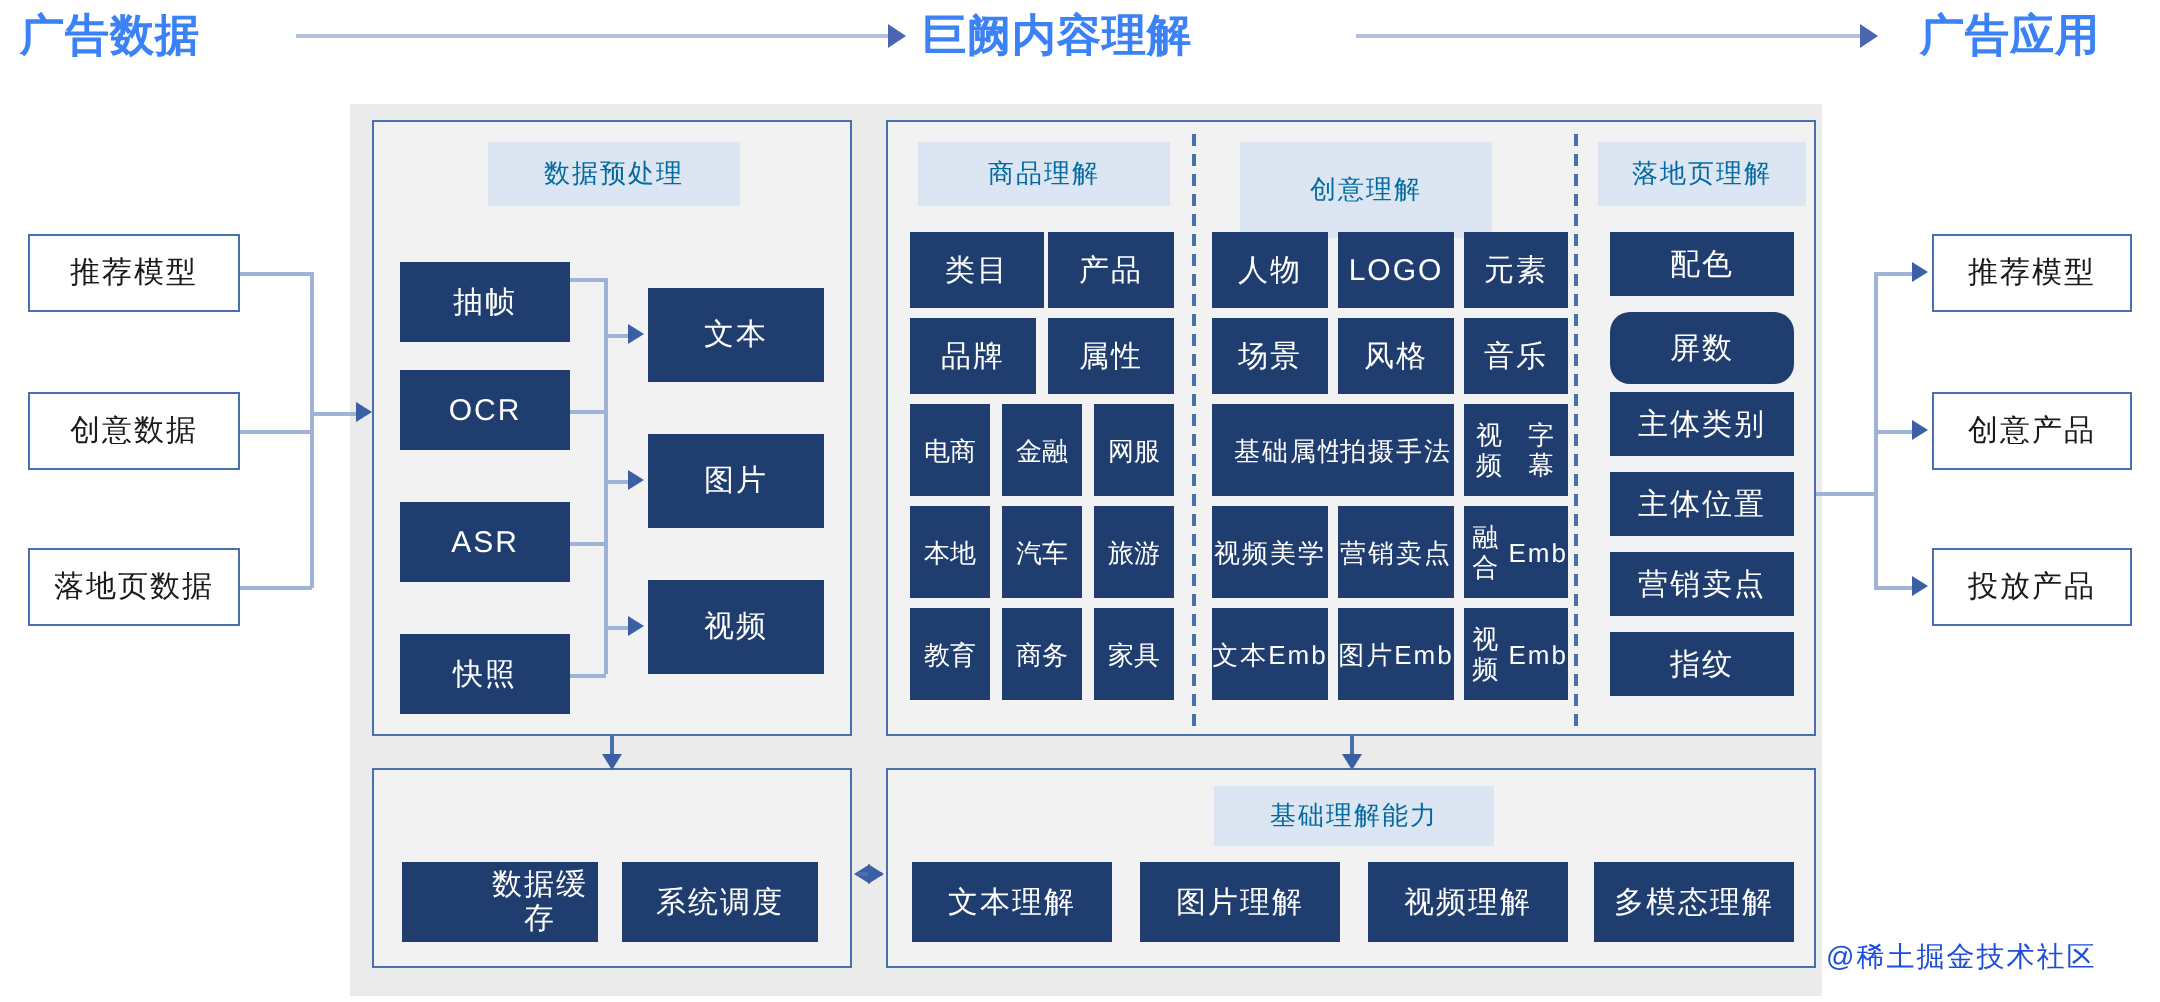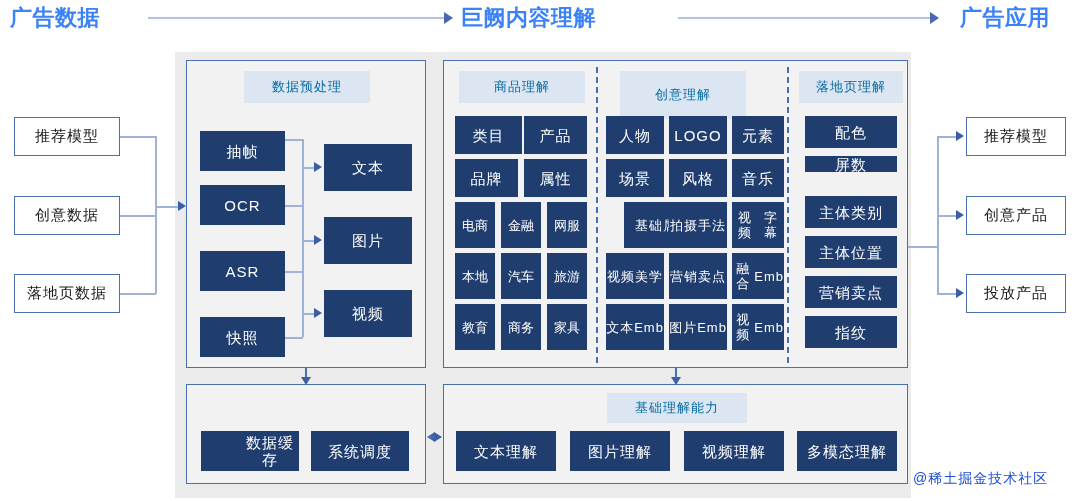--- a/index.html
+++ b/index.html
@@ -183,21 +183,21 @@
       </div>
 
     <div class="abs chip" style="left:162px;top:55px;width:58px;height:38px;">人物</div>
     <div class="abs chip" style="left:225px;top:55px;width:58px;height:38px;">LOGO</div>
     <div class="abs chip" style="left:288px;top:55px;width:52px;height:38px;">元素</div>
 
     <div class="abs chip" style="left:162px;top:98px;width:58px;height:38px;">场景</div>
     <div class="abs chip" style="left:225px;top:98px;width:58px;height:38px;">风格</div>
     <div class="abs chip" style="left:288px;top:98px;width:52px;height:38px;">音乐</div>
 
-    <div class="abs chip two" style="left:180px;top:141px;width:78px;height:46px;">
+    <div class="abs chip two" style="left:162px;top:141px;width:78px;height:46px;">
         <span class="ln">基础</span>
         <span class="ln">属性</span>
       </div>
     <div class="abs chip two" style="left:225px;top:141px;width:58px;height:46px;">
         <span class="ln">拍摄</span>
         <span class="ln">手法</span>
       </div>
     <div class="abs chip two" style="left:288px;top:141px;width:52px;height:46px;">
         <span class="ln">视频</span>
         <span class="ln">字幕</span>
@@ -223,21 +223,21 @@
     <div class="abs chip two" style="left:225px;top:243px;width:58px;height:46px;">
         <span class="ln">图片</span>
         <span class="ln">Emb</span>
       </div>
     <div class="abs chip two" style="left:288px;top:243px;width:52px;height:46px;">
         <span class="ln">视频</span>
         <span class="ln">Emb</span>
       </div>
 
     <div class="abs chip" style="left:361px;top:55px;width:92px;height:32px;">配色</div>
-    <div class="abs chip" style="left:361px;top:95px;width:92px;height:16px;">屏数</div>
+    <div class="abs chip" style="left:361px;top:95px;width:92px;height:36px;border-radius:10px;">屏数</div>
     <div class="abs chip" style="left:361px;top:135px;width:92px;height:32px;">主体类别</div>
     <div class="abs chip" style="left:361px;top:175px;width:92px;height:32px;">主体位置</div>
     <div class="abs chip" style="left:361px;top:215px;width:92px;height:32px;">营销卖点</div>
     <div class="abs chip" style="left:361px;top:255px;width:92px;height:32px;">指纹</div>
   </div>
 
   <div class="abs panel" style="left:186px;top:384px;width:240px;height:100px;">
     <div class="abs chip" style="left:14px;top:46px;width:98px;height:40px;padding-left:40px;">数据缓存</div>
     <div class="abs chip" style="left:124px;top:46px;width:98px;height:40px;">系统调度</div>
   </div>

